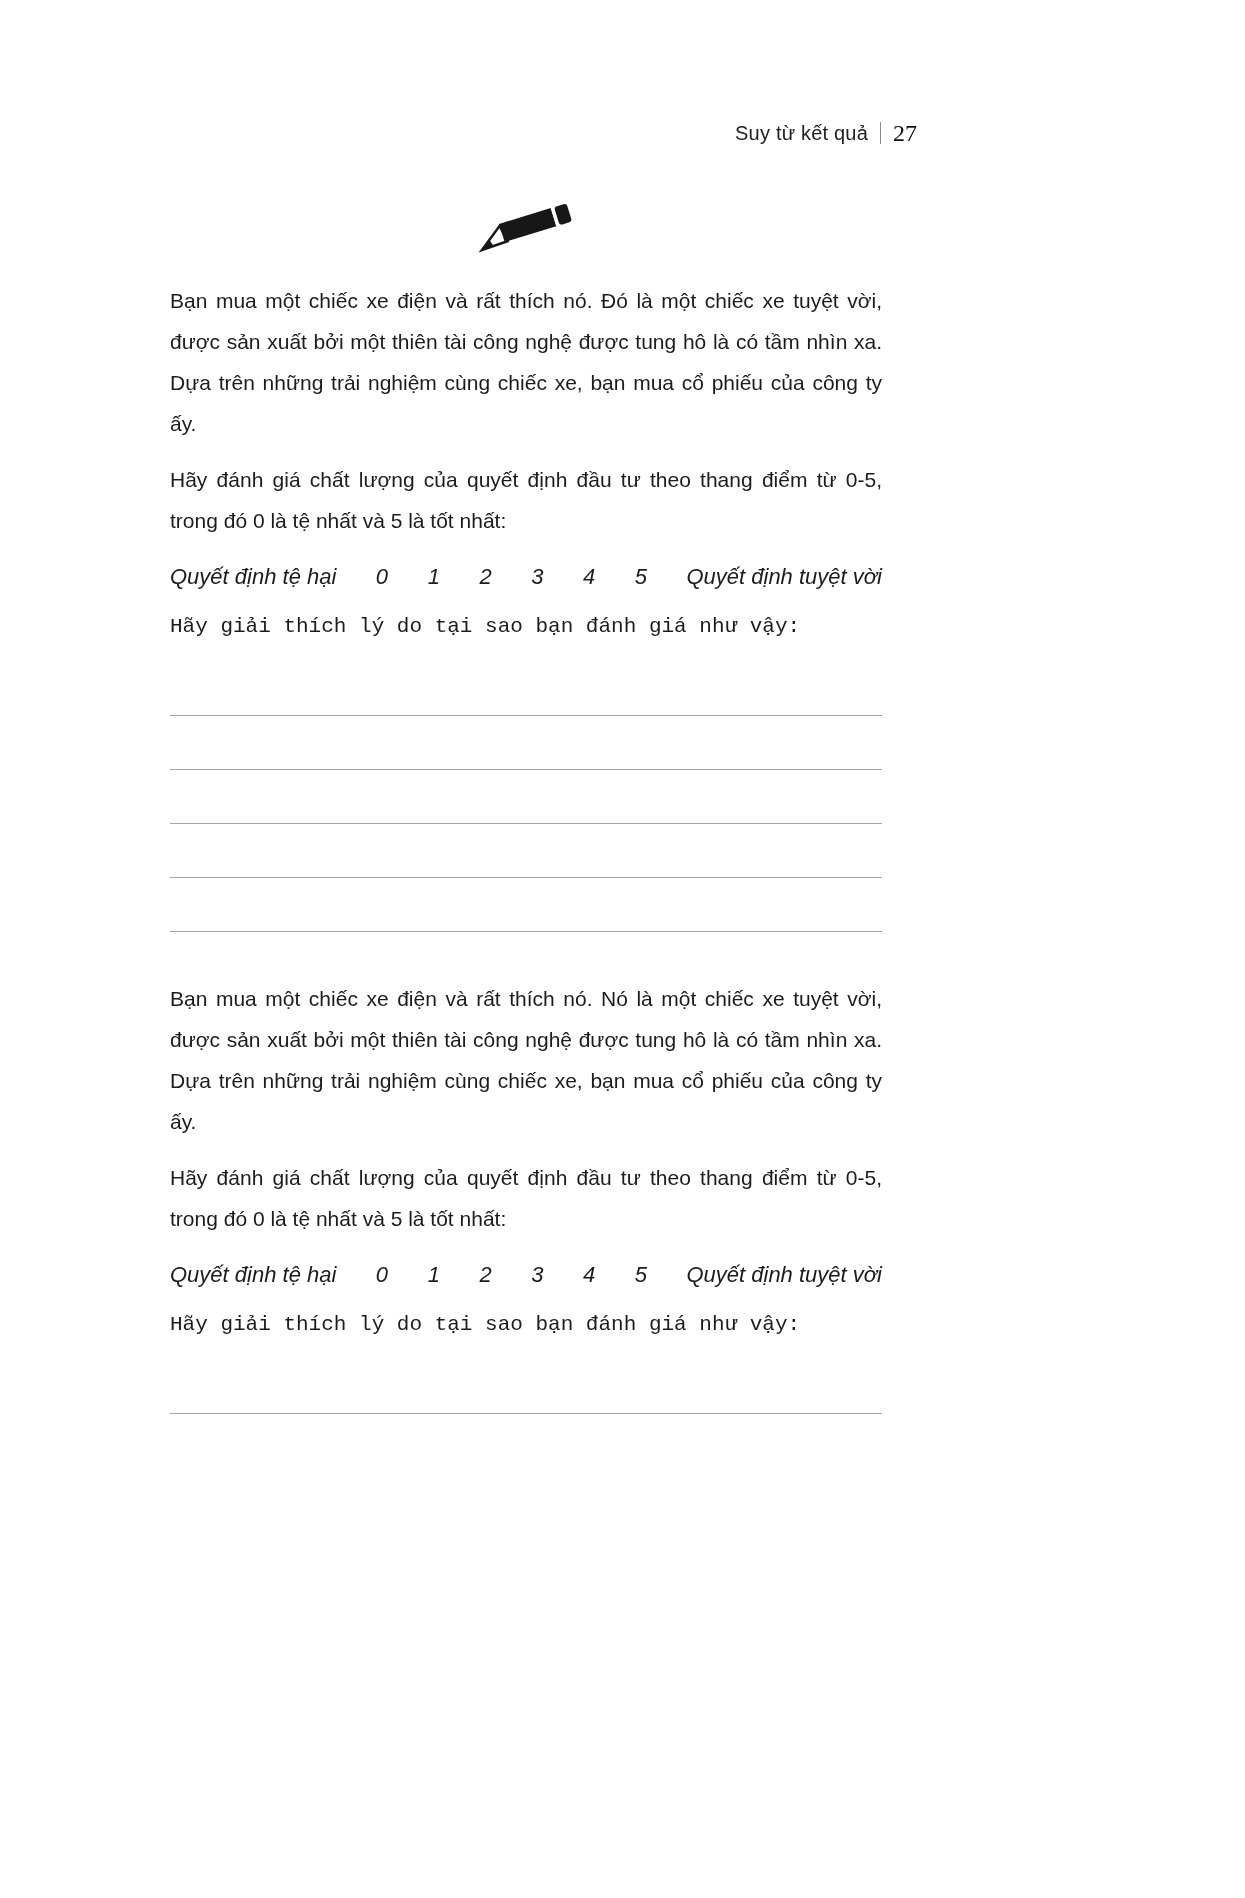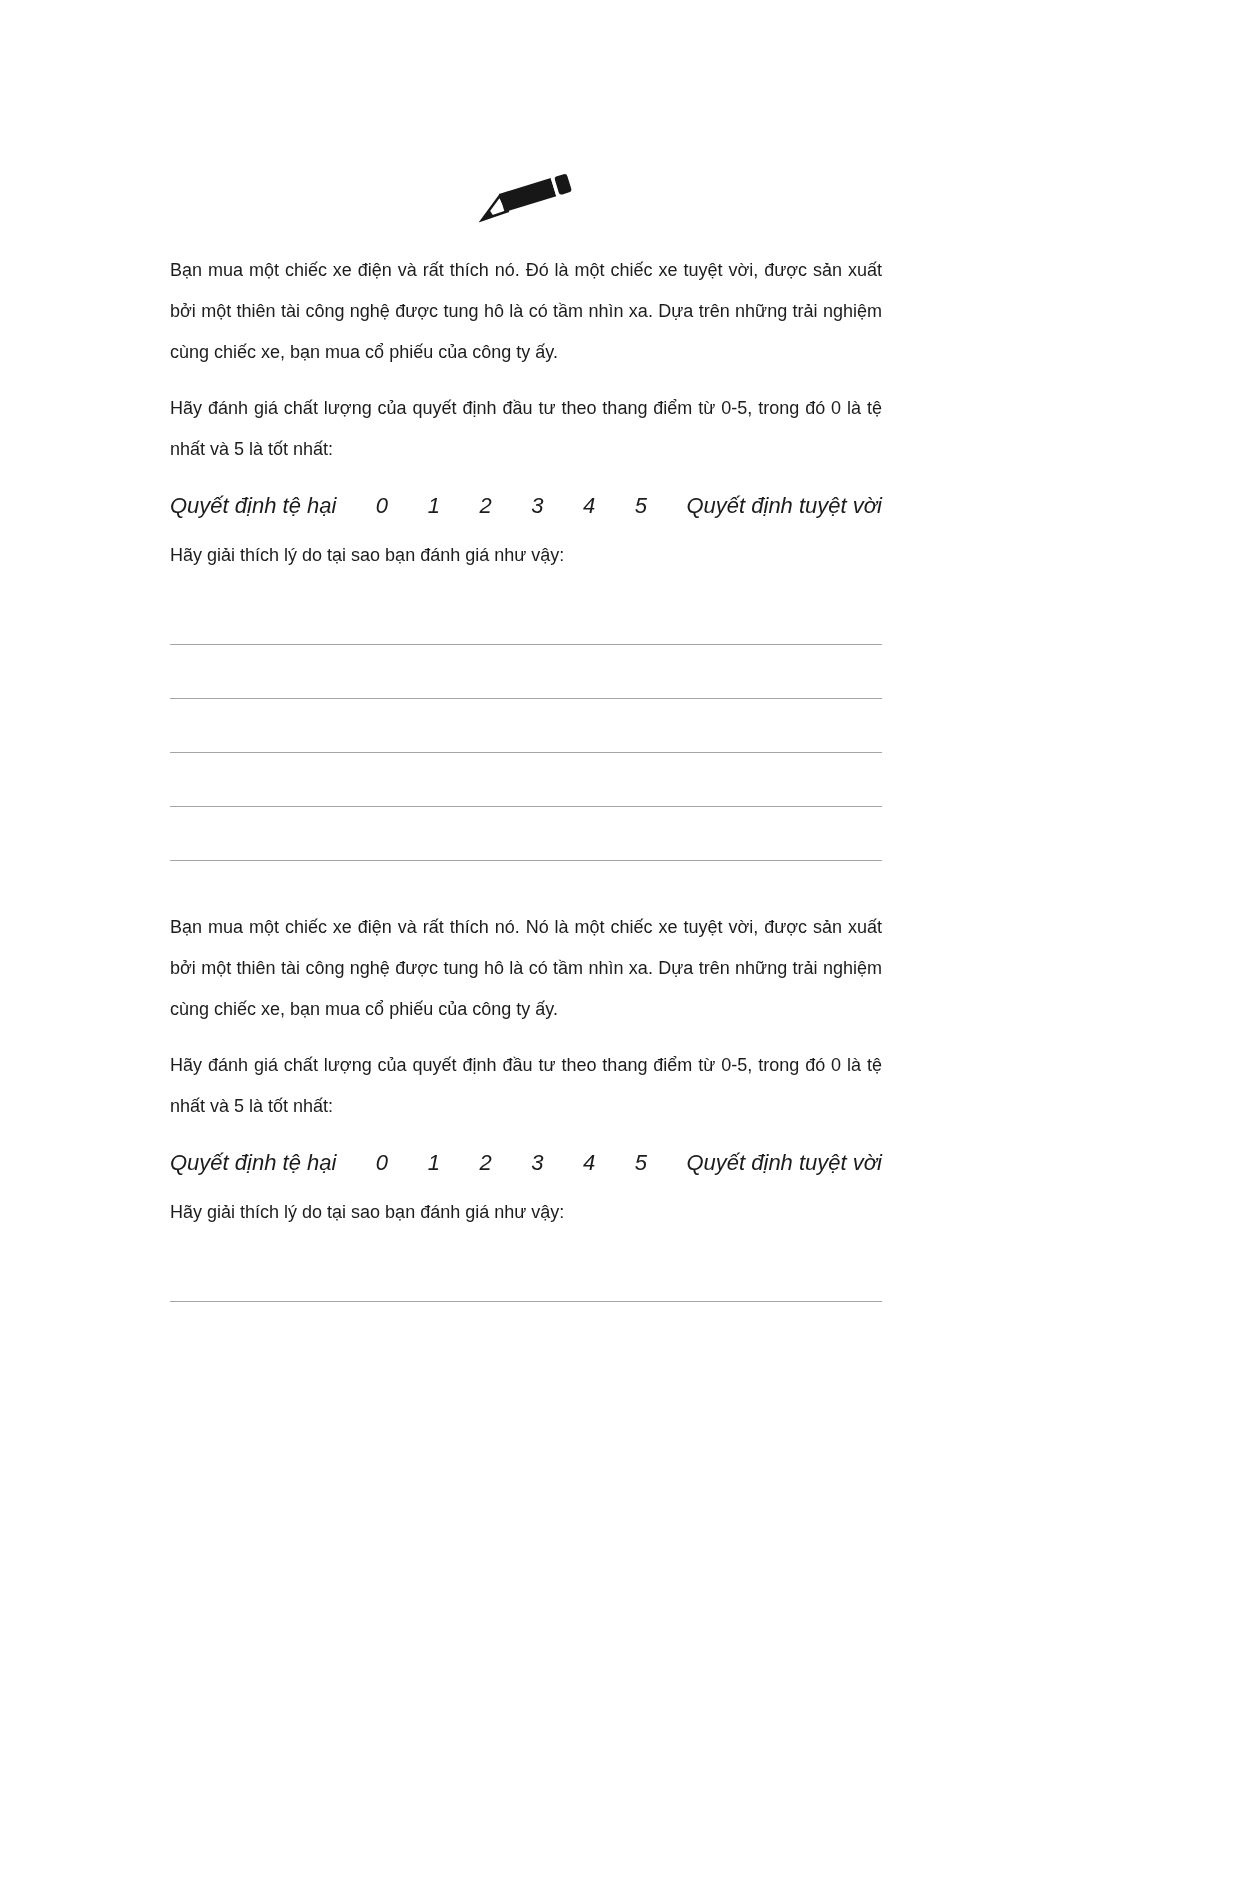--- a/index.html
+++ b/index.html
@@ -47,52 +47,58 @@
   }
   
   .ornament {
     text-align: center;
     margin-top: 42px;
     height: 68px;
   }
   .ornament svg { display: inline-block; }
   
   .content p {
-    font-size: 18px;
+    font-size: 21px;
     line-height: 41px;
     text-align: justify;
     margin: 0 0 15px 0;
   }
   .first-para { margin-top: 22px !important; }
   .scale-row {
     display: flex;
     justify-content: space-between;
     align-items: flex-start;
     font-style: italic;
     font-size: 22px;
     line-height: 41px;
     margin: 7px 0 9px 0;
   }
   .prompt {
     font-size: 23px;
     line-height: 41px;
     margin: 0;
+    font-family: Liberation Mono, monospace;
   }
   .answer-lines { width: 100%; }
   .answer-line {
     height: 53px;
     border-bottom: 1px solid #a6a6a6;
   }
   .section-2 { margin-top: 46px; }
 </style>
 </head>
 <body>
 
 <div class="page">
 
+  <div class="header">
+    <span class="running-title">Suy từ kết quả</span>
+    <span class="header-divider"></span>
+    <span class="page-number">27</span>
+  </div>
 
   <div class="ornament">
     <span>
       <svg width="120" height="66" viewBox="0 0 120 66" aria-hidden="true">
         <g transform="rotate(-17 60 33)">
 
           <polygon points="10,46 34,28 37,45" fill="#ffffff" stroke="#171717" stroke-width="2.5"></polygon>
 
           <polygon points="10,46 20,38 22,45" fill="#171717"></polygon>
 

